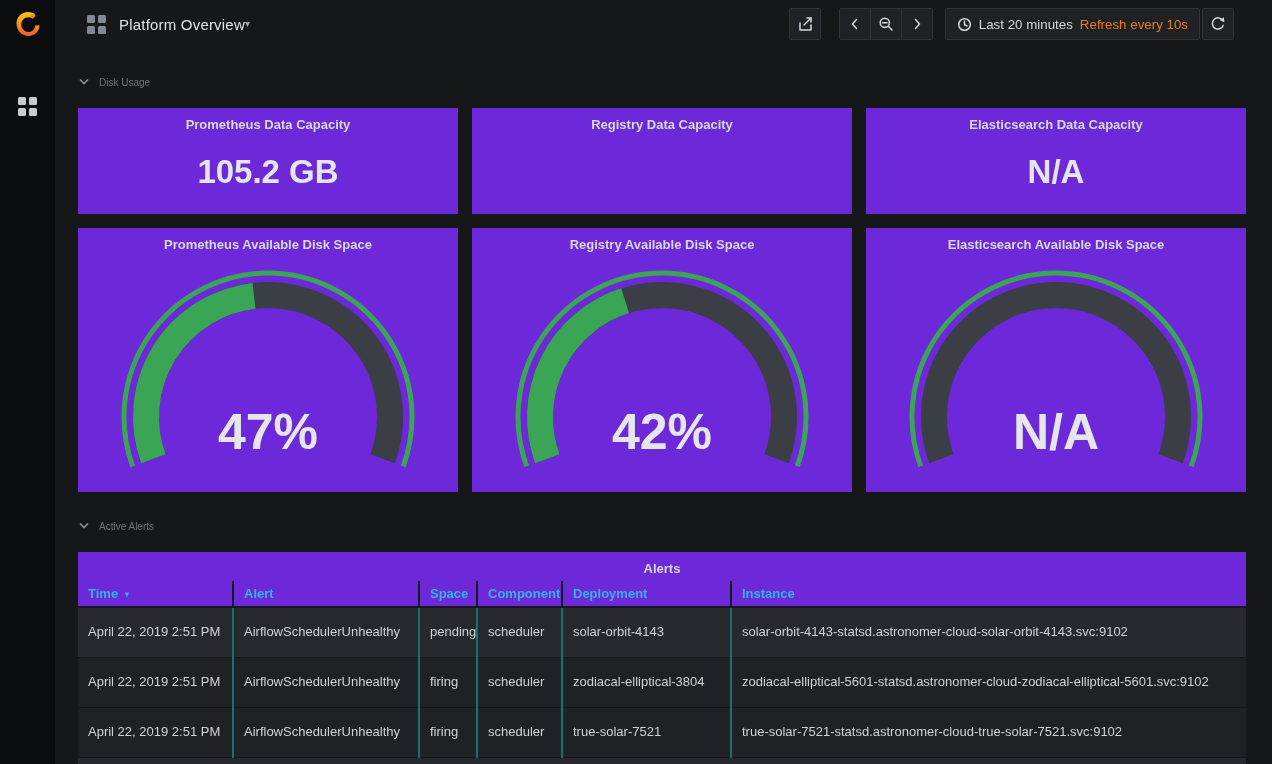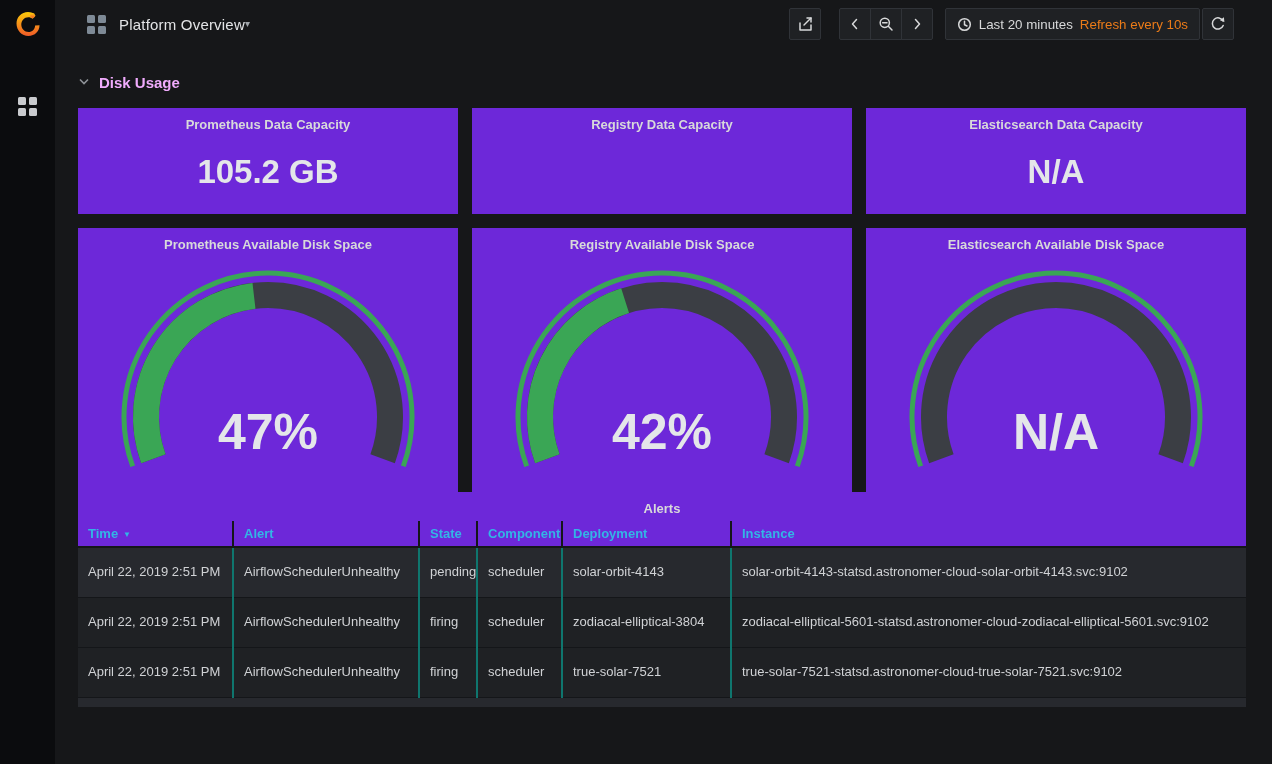--- a/index.html
+++ b/index.html
@@ -51,21 +51,21 @@
   .timepicker .refresh-label { color: var(--orange, #eb7b18); }
   .refresh-btn { margin-left: 2px; }
   .icon-stroke { stroke: #d8d9da; fill: none; stroke-width: 1.5; stroke-linecap: round; stroke-linejoin: round; }
 
   
   .content { margin-left: 55px; padding: 0 26px 0 23px; }
   .row-head {
     display: flex; align-items: center; gap: 9px;
     height: 24px; margin: 22px 0 14px; cursor: pointer;
   }
-  .row-head span { font-size: 15px; font-weight: 700; color: #f0abfc; }
+  .row-head span { font-size: 10px; font-weight: 400; color: #737373; }
   .panel-grid { display: grid; grid-template-columns: repeat(3, 1fr); grid-gap: 14px; }
   .panel { background: #6d28d9; }
   .panel-title {
     font-size: 13px; font-weight: 700; color: #d8d9da;
     text-align: center; padding-top: 9px; height: 29px; cursor: pointer;
   }
   .stat-panel { height: 106px; display: flex; flex-direction: column; }
   .stat-value {
     flex: 1; display: flex; align-items: center; justify-content: center;
     font-size: 33px; font-weight: 700; color: #e4e6e9; padding-bottom: 8px;
@@ -229,39 +229,45 @@
     <section class="panel gauge-panel">
       <h2 class="panel-title">Elasticsearch Available Disk Space</h2>
       <svg class="gauge-svg" viewBox="0 0 300 216" width="300" height="216">
         <path class="g-thin" d="M 14.68 199.25 A 144 144 0 1 1 285.32 199.25"></path>
           <path class="g-bg" d="M 35.36 191.73 A 122 122 0 1 1 264.64 191.73"></path>
         <text class="g-text" x="150" y="182" text-anchor="middle">N/A</text>
       </svg>
     </section>
   </div>
 
+  <div class="row-head">
+    <svg width="12" height="8" viewBox="0 0 12 8">
+      <polyline points="2,1.5 6,5.5 10,1.5" fill="none" stroke="#8e9297" stroke-width="1.6"></polyline>
+    </svg>
+    <span>Active Alerts</span>
+  </div>
 
   <section class="panel alerts-panel">
     <h2 class="panel-title">Alerts</h2>
     <table class="alerts-table">
       <colgroup>
         <col style="width:155px">
           <col style="width:186px">
           <col style="width:58px">
         <col style="width:85px">
           <col style="width:169px">
           <col>
       </colgroup>
       <thead>
         <tr>
           <th>
             <span>Time</span><span class="sort-caret">▼</span>
           </th>
           <th><span>Alert</span></th>
-          <th><span>State</span></th>
+          <th><span>Space</span></th>
           <th><span>Component</span></th>
           <th><span>Deployment</span></th>
           <th><span>Instance</span></th>
         </tr>
       </thead>
       <tbody>
         <tr class="alt">
           <td>April 22, 2019 2:51 PM</td>
           <td>AirflowSchedulerUnhealthy</td>
           <td>pending</td>

